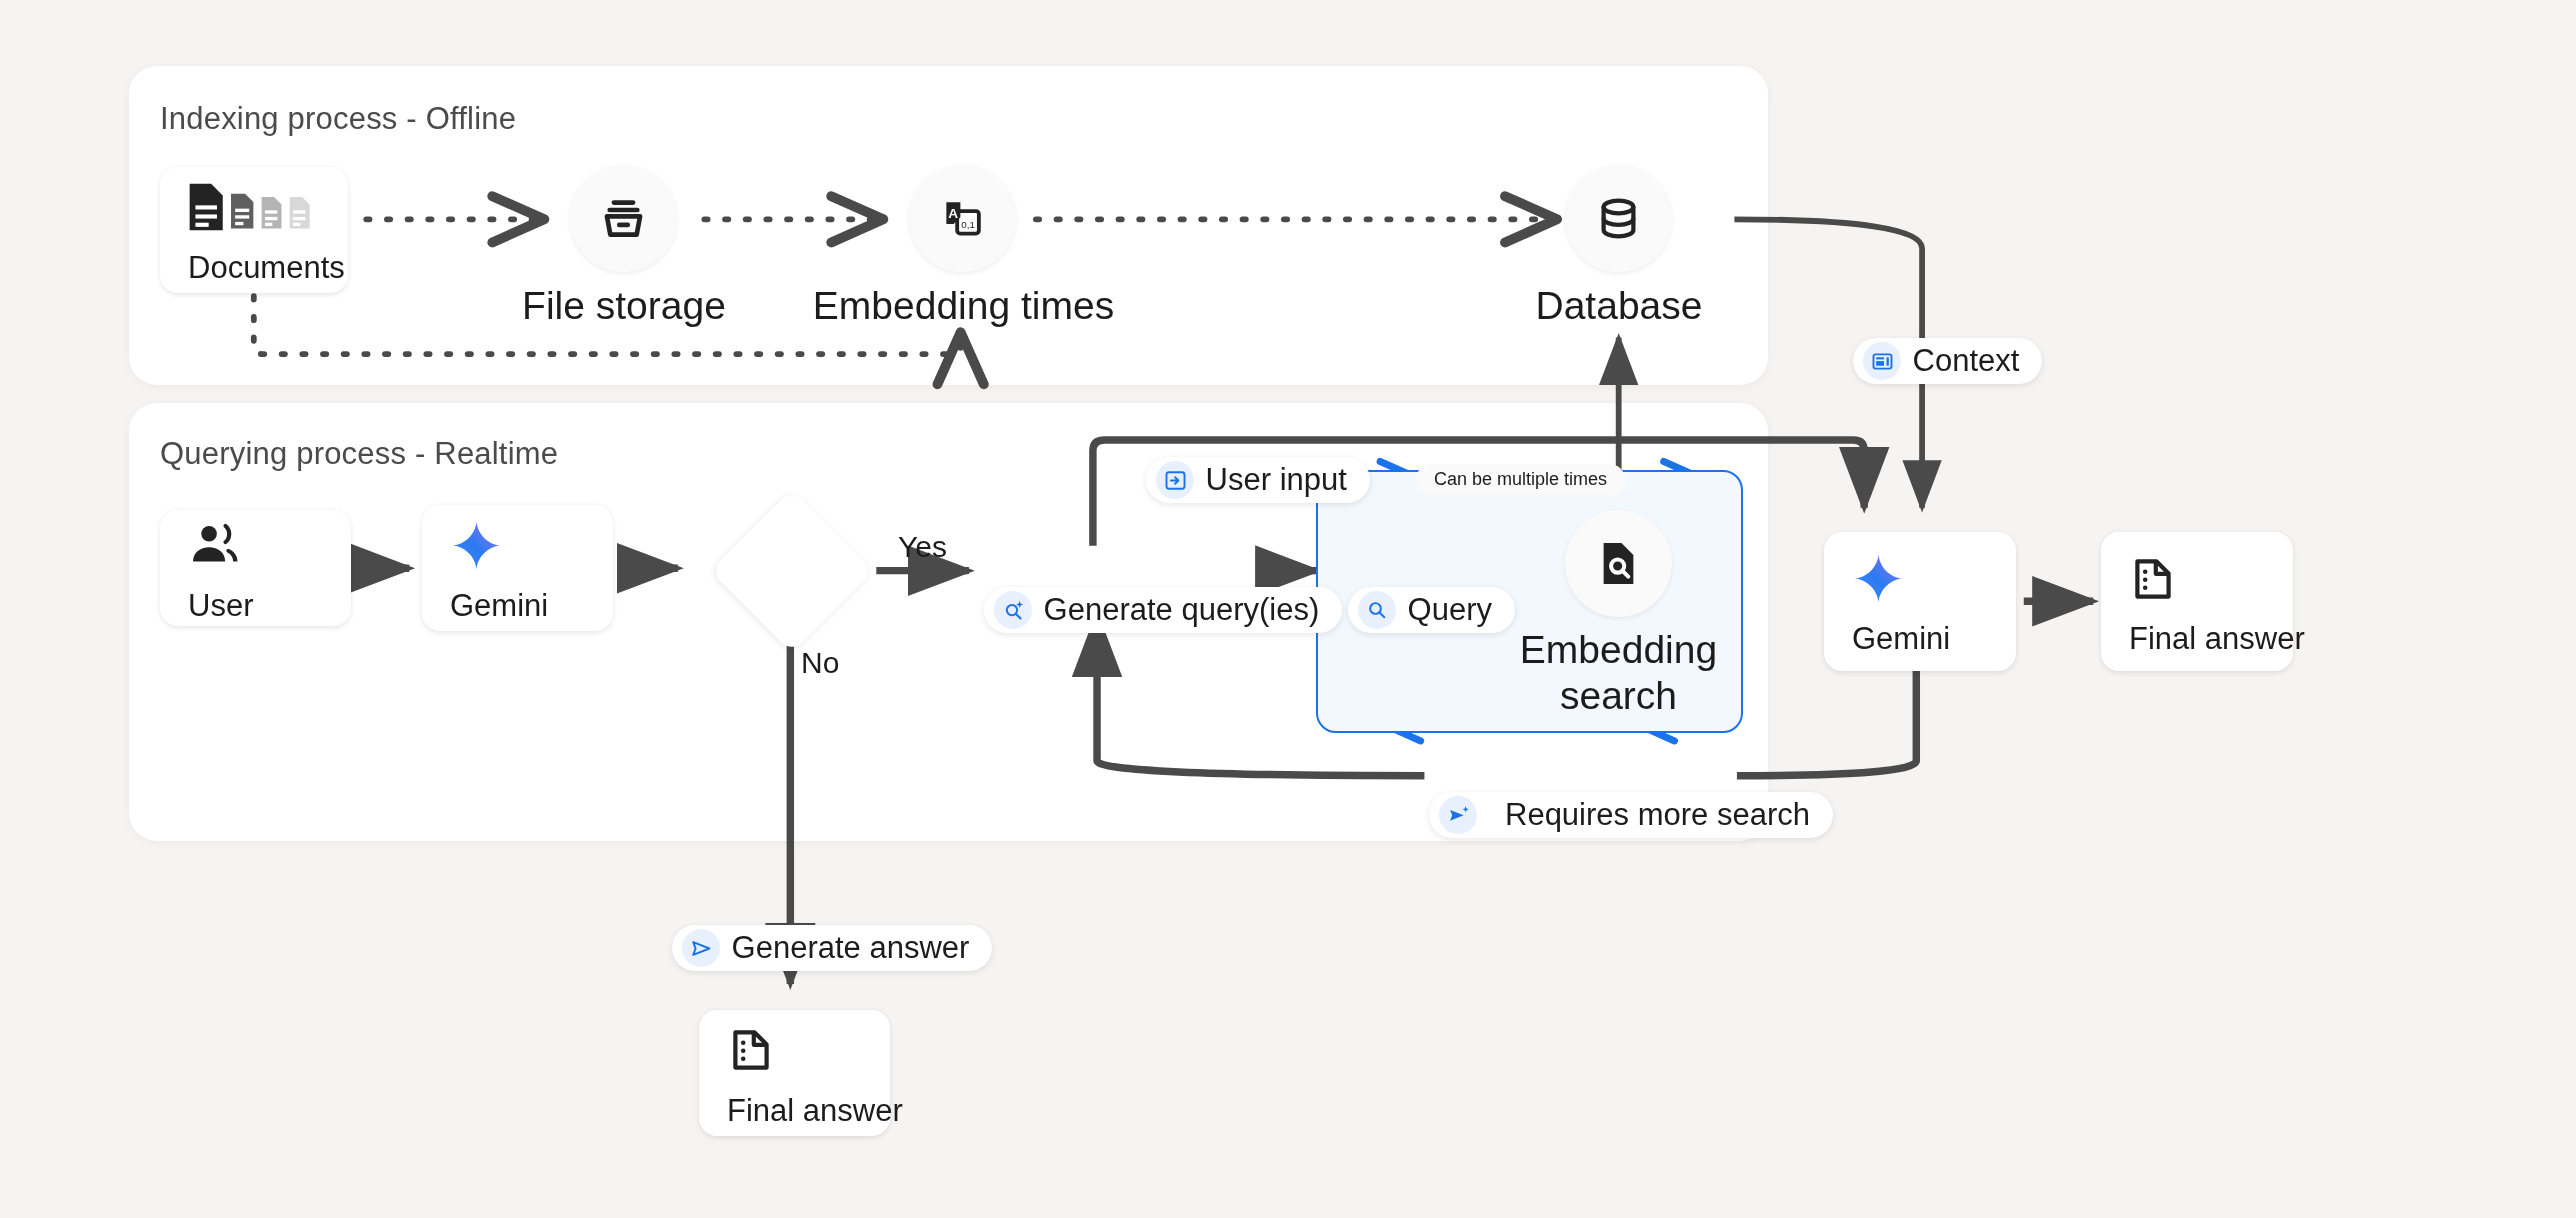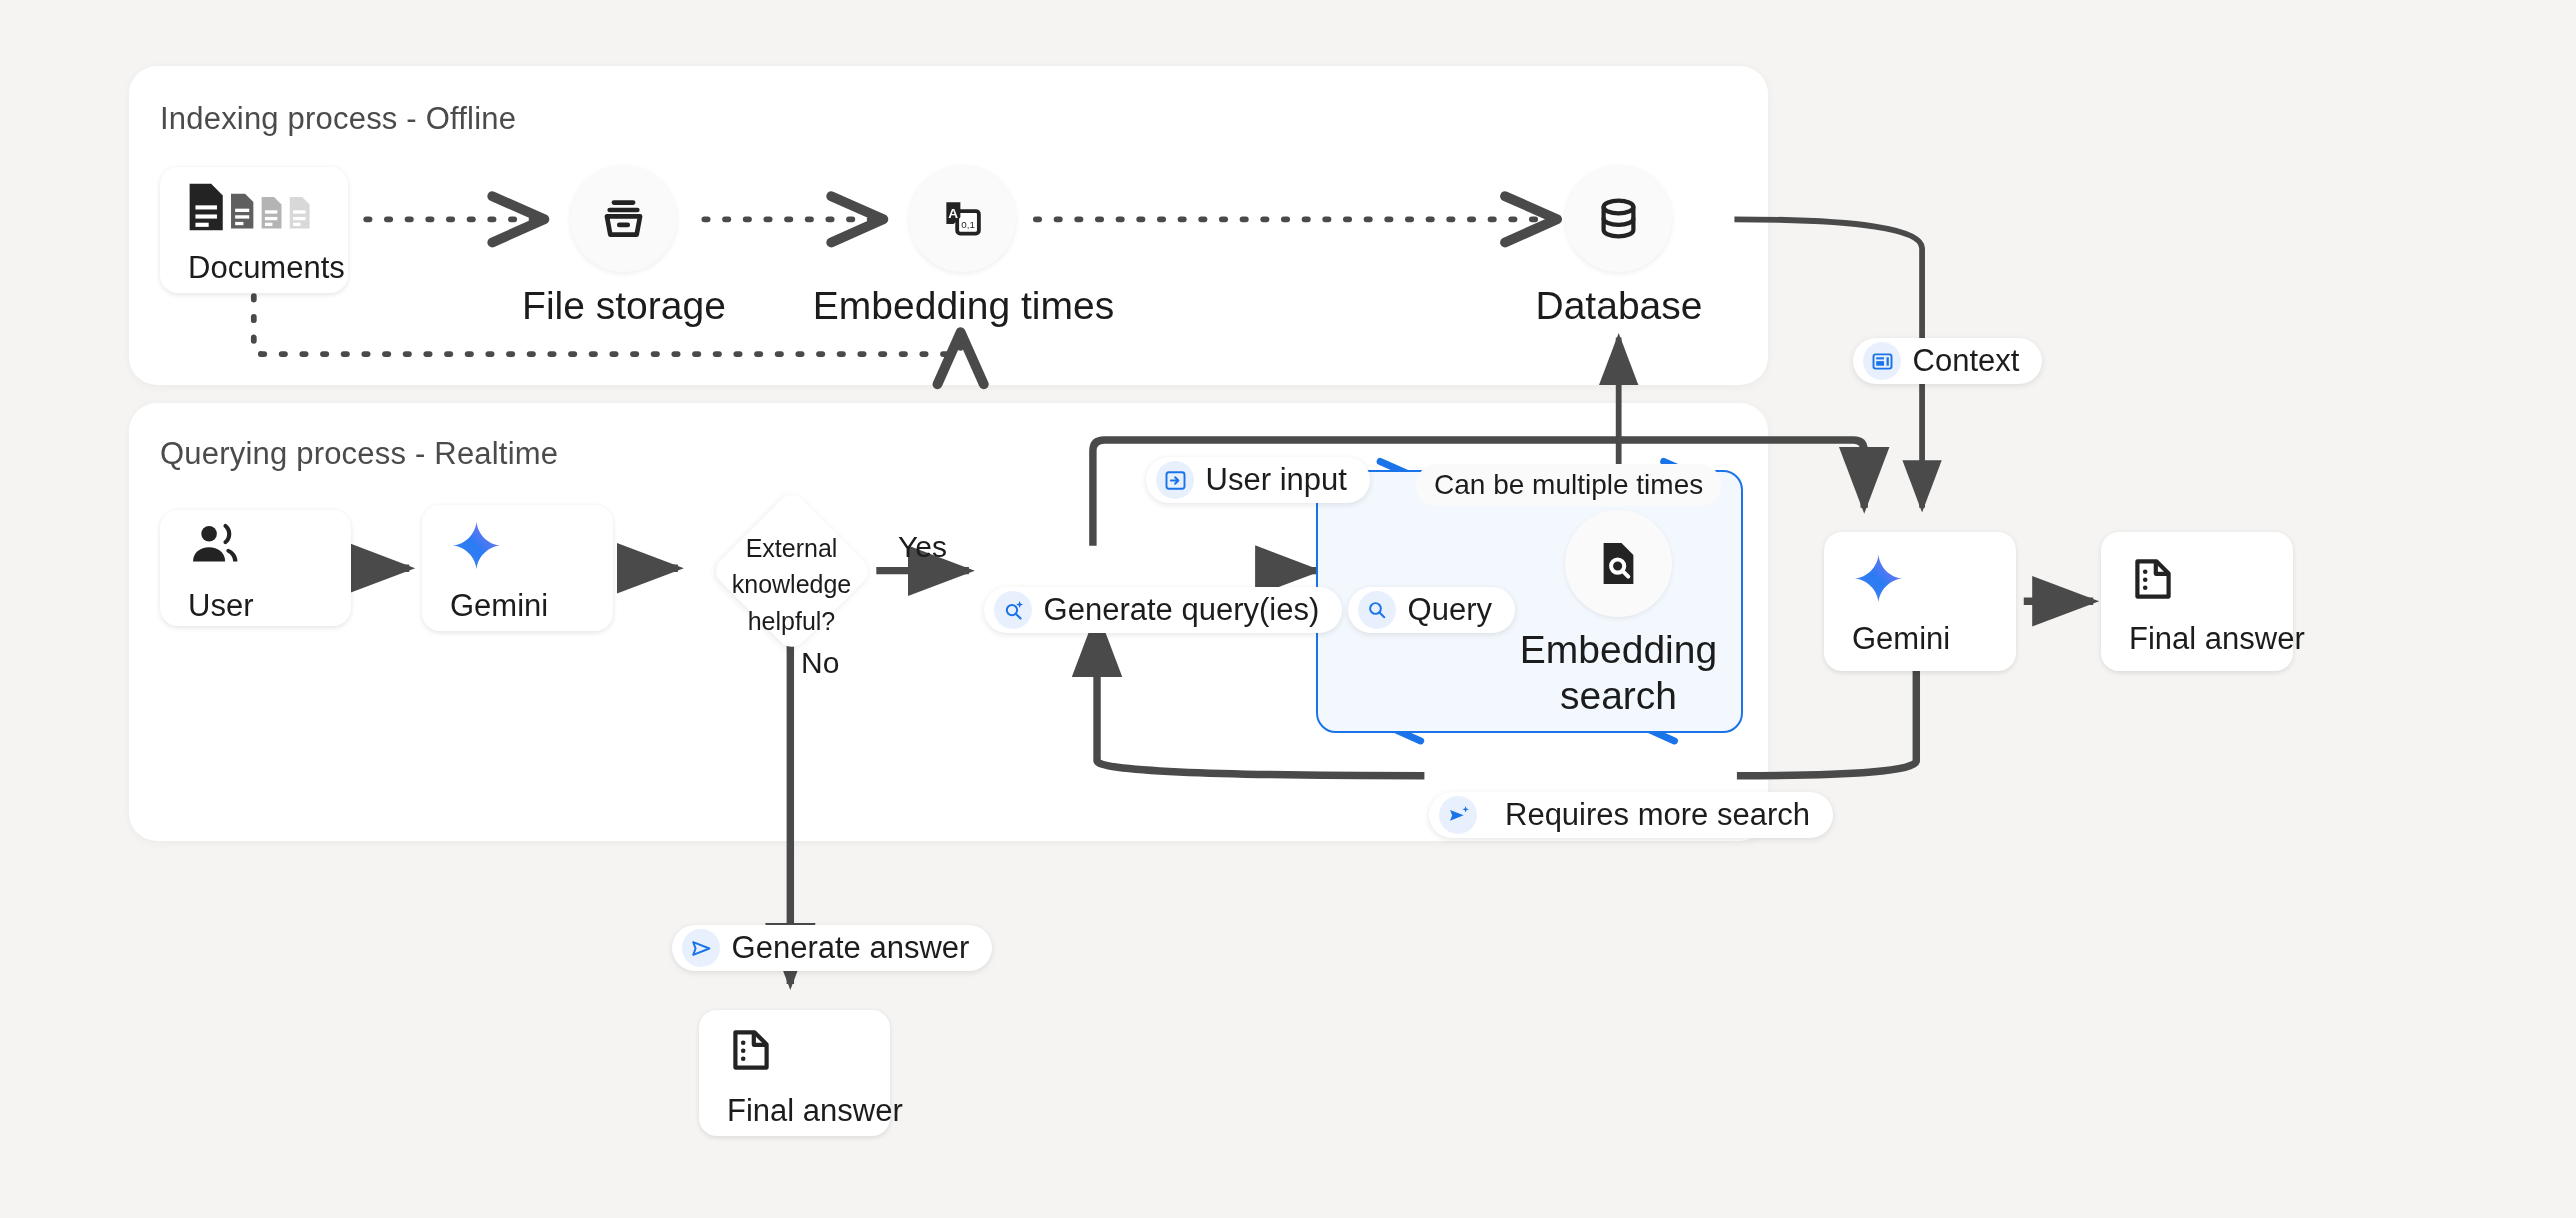--- a/index.html
+++ b/index.html
@@ -56,21 +56,21 @@
   }
   .pill .bdot{
     width:38px;height:38px;border-radius:50%;background:#e8f0fe;
     display:flex;align-items:center;justify-content:center;flex:0 0 auto;
   }
   .pill .ptxt{font-size:31px;color:#1c1c1c;}
 
   
   .chip{
     position:absolute;background:#fafafa;border-radius:826px;
-    padding:5px 18px;font-size:28px;color:#1c1c1c;white-space:nowrap;
+    padding:5px 18px;font-size:18px;color:#1c1c1c;white-space:nowrap;
   }
 
   
   .diamond{
     position:absolute;background:#fff;
     box-shadow:0 1.7px 7.4px rgba(0,0,0,.09);
     transform:rotate(45deg);border-radius:15px;
   }
   .diamond-txt{
     position:absolute;text-align:center;font-size:25px;color:#1c1c1c;
@@ -243,25 +243,20 @@
             <stop offset="100%" stop-color="#9b72f2"></stop>
           </linearGradient>
         </defs>
         <path d="M12 1.2 C12.55 6.9 17.1 11.45 22.8 12 C17.1 12.55 12.55 17.1 12 22.8 C11.45 17.1 6.9 12.55 1.2 12 C6.9 11.45 11.45 6.9 12 1.2 Z" fill="url(#gemGrad1)"></path>
       </svg>
     </div>
     <div class="lbl">Gemini</div>
   </div>
 
   <div class="diamond" style="left:734px;top:513px;width:116px;height:116px;"></div>
-  <div class="diamond-txt" style="left:676px;top:530px;width:231px;">
-    <div>External</div>
-    <div>knowledge</div>
-    <div>helpful?</div>
-  </div>
 
   <div class="edge-lbl" style="left:898px;top:530px;">Yes</div>
   <div class="edge-lbl" style="left:801px;top:646px;">No</div>
 
   <div class="loopbox" style="left:1316px;top:470px;width:427px;height:263px;"></div>
 
   <div class="chip" style="left:1416px;top:464px;">Can be multiple times</div>
 
   <div class="pill" style="left:984px;top:547px;">
     <div class="bdot">

